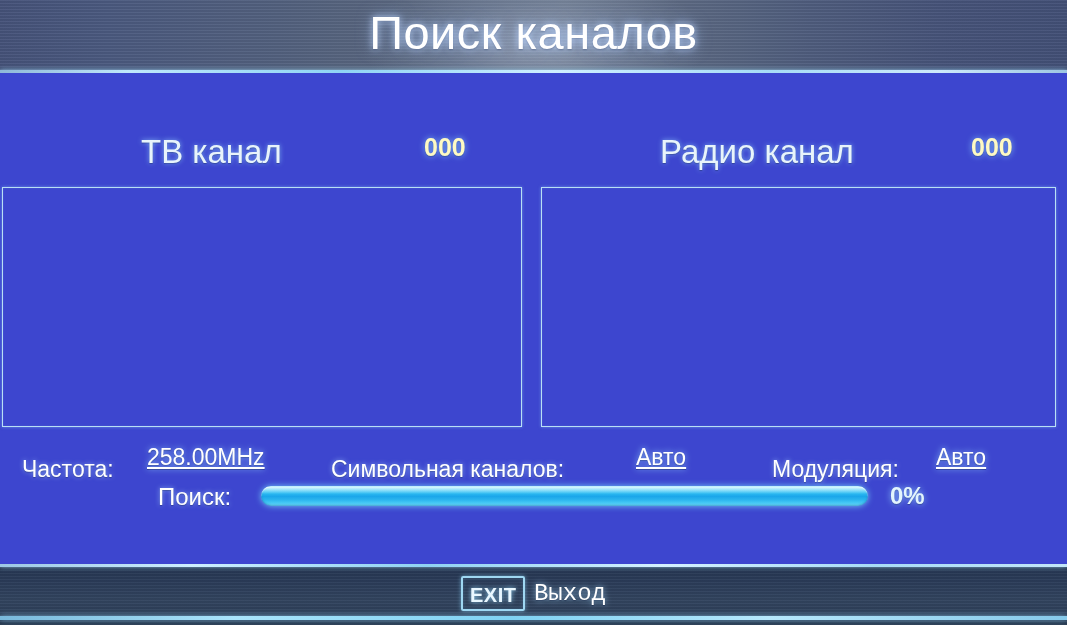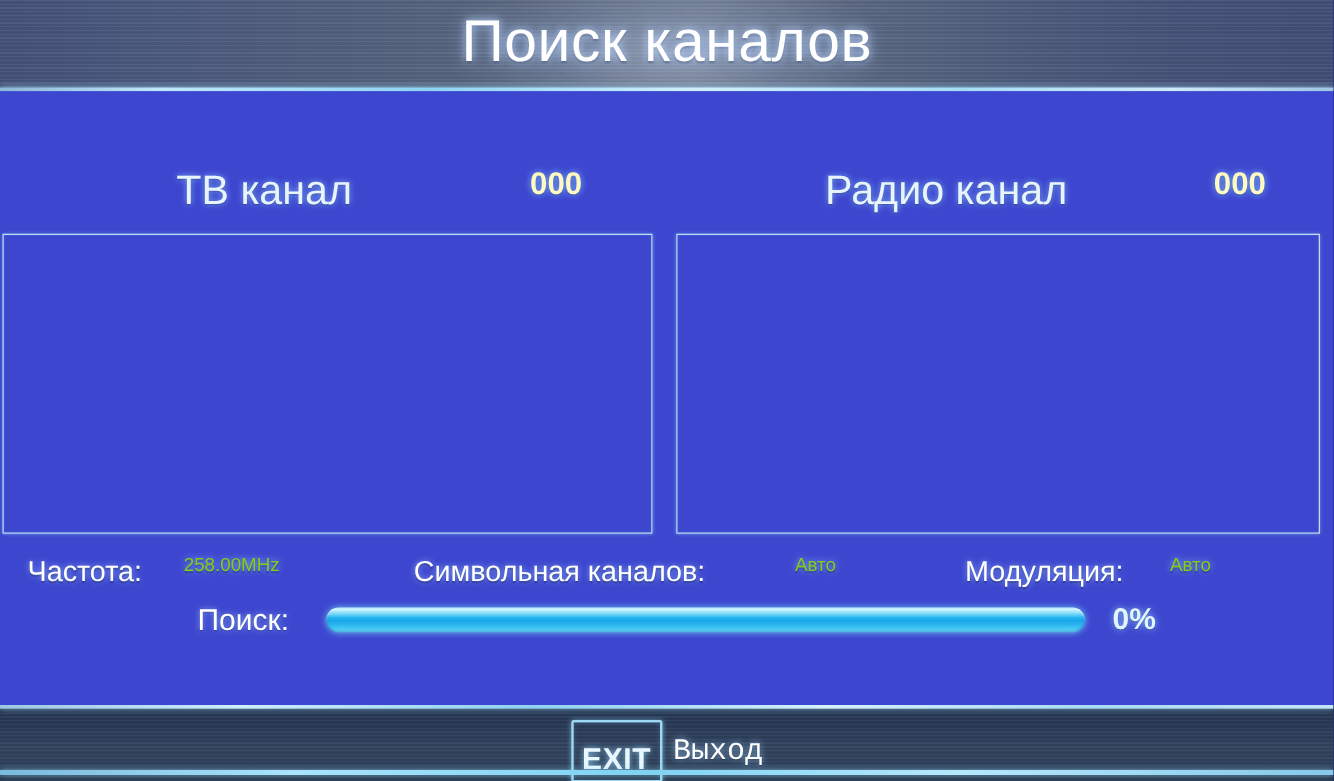--- a/index.html
+++ b/index.html
@@ -129,27 +129,29 @@
   }
   #tv-list-box    { left: 2px;   top: 114px; width: 518px; height: 238px; }
   #radio-list-box { left: 541px; top: 114px; width: 513px; height: 238px; }
 
   .info-label {
     position: absolute;
     font-size: 23px;
     color: #ffffff;
     text-shadow: 0 0 5px rgba(170,215,255,0.7), 0 1px 1px rgba(10,20,80,0.5);
     white-space: nowrap;
+    margin-top: 12px;
   }
   .info-value {
     position: absolute;
-    font-size: 15px;
-    color: #84cc16;
+    font-size: 23px;
+    color: #ffffff;
     text-shadow: 0 0 6px rgba(150,215,255,0.85), 0 1px 1px rgba(10,20,80,0.5);
     white-space: nowrap;
+    text-decoration: underline;
   }
 
   #freq-label { left: 22px;  top: 371px; }
   #freq-value { left: 147px; top: 371px; }
   #sym-label  { left: 331px; top: 371px; }
   #sym-value  { left: 636px; top: 371px; }
   #mod-label  { left: 772px; top: 371px; }
   #mod-value  { left: 936px; top: 371px; }
 
   #search-label {
@@ -246,24 +248,24 @@
   #exit-group {
     position: absolute;
     left: 0; top: 12px;
     width: 1067px;
     text-align: center;
     white-space: nowrap;
   }
   #exit-key {
     display: inline-block;
     vertical-align: middle;
-    padding: 16px 7px 2px 7px;
+    padding: 6px 7px 2px 7px;
     border: 2px solid #9fd7f2;
     border-radius: 2px;
-    font-size: 24px;
+    font-size: 20px;
     font-weight: bold;
     letter-spacing: 0.5px;
     color: #e9f7ff;
     text-shadow: 0 0 5px rgba(150,220,255,0.9);
     box-shadow: 0 0 4px rgba(140,215,250,0.6),
                 inset 0 0 4px rgba(120,200,245,0.25);
   }
   #exit-word {
     display: inline-block;
     vertical-align: middle;

